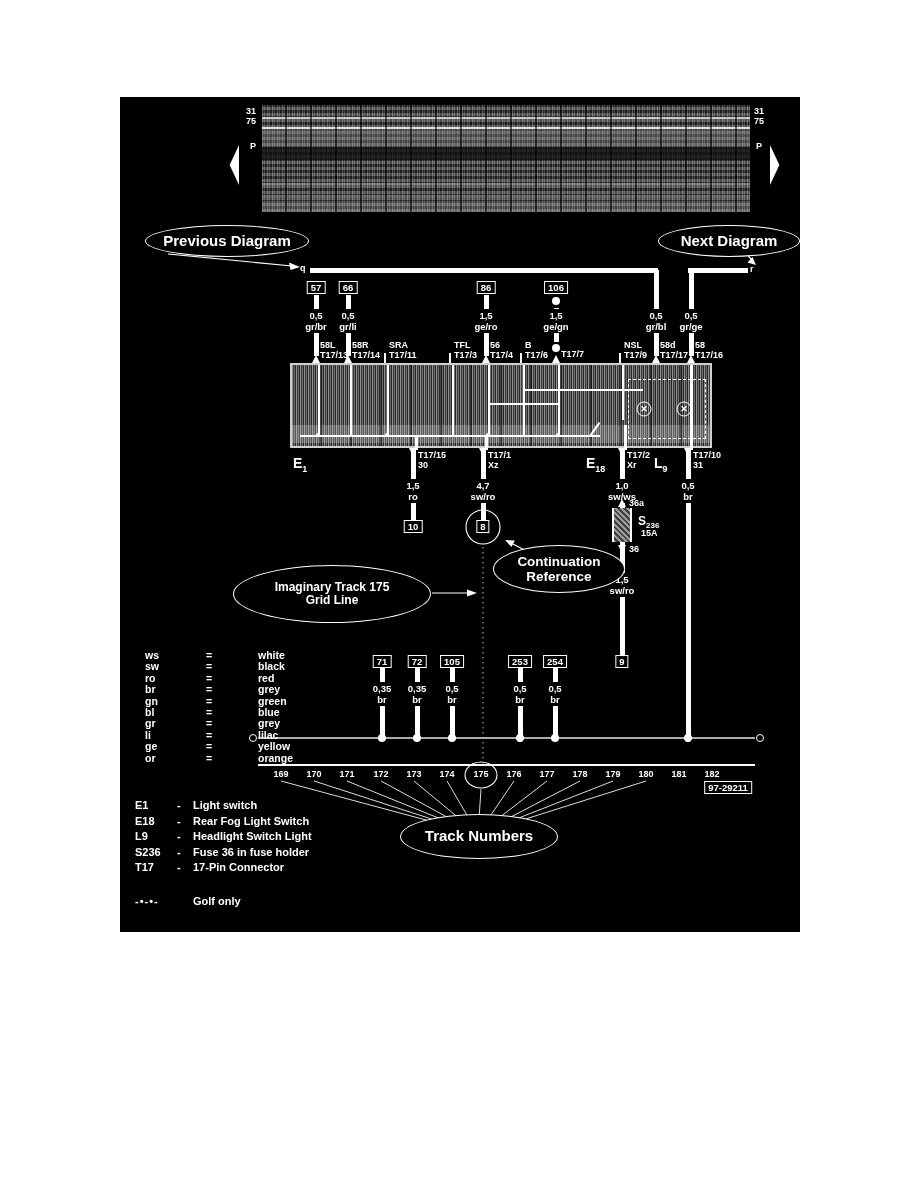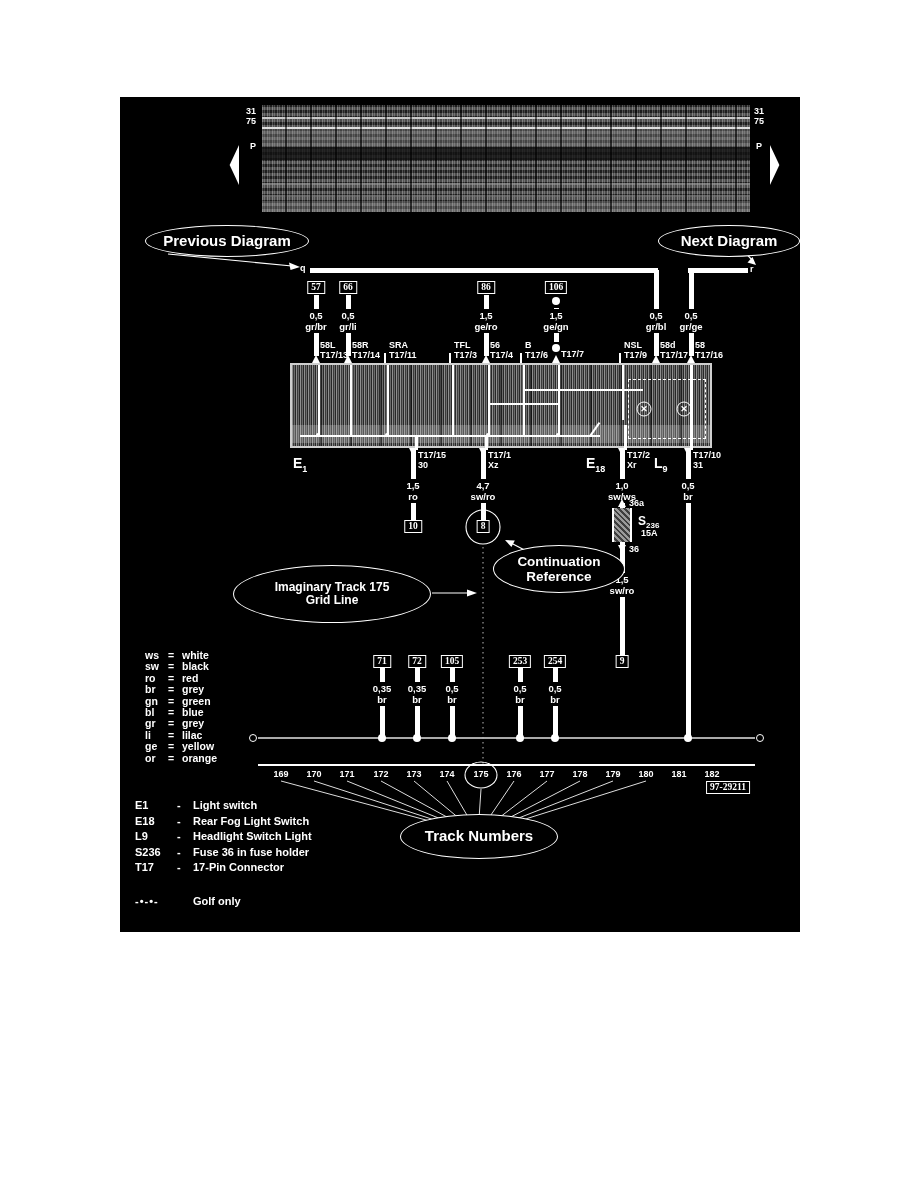--- a/index.html
+++ b/index.html
@@ -10,21 +10,21 @@
   
   .wire{position:absolute;width:5px;margin-left:-2.5px;background:#fff;}
   .tick{position:absolute;width:1.5px;margin-left:-1px;background:#fff;}
   .hbar{position:absolute;height:5px;background:#fff;}
   .arr-up{position:absolute;width:0;height:0;border-left:4.5px solid transparent;border-right:4.5px solid transparent;border-bottom:8px solid #fff;transform:translateX(-50%);}
   .arr-dn{position:absolute;width:0;height:0;border-left:4.5px solid transparent;border-right:4.5px solid transparent;border-top:8px solid #fff;transform:translateX(-50%);}
   .dot{position:absolute;width:8px;height:8px;border-radius:50%;background:#fff;transform:translate(-50%,-50%);}
   .ring{position:absolute;width:6px;height:6px;border-radius:50%;border:1.5px solid #fff;transform:translate(-50%,-50%);background:#000;}
   
   .refbox{position:absolute;transform:translateX(-50%);border:1.5px solid #fff;background:#000;color:#fff;
-          font-size:9.5px;font-weight:bold;line-height:11px;padding:0 3px;white-space:nowrap;font-family:Liberation Serif, serif;}
+          font-size:9.5px;font-weight:bold;line-height:11px;padding:0 3px;white-space:nowrap;}
   .wlabel{position:absolute;transform:translateX(-50%);background:#000;color:#fff;font-weight:bold;
           font-size:9.5px;line-height:11px;text-align:center;padding:1px 3px;white-space:nowrap;}
   .wlabel span{display:block;}
   .conn{position:absolute;color:#fff;font-weight:bold;font-size:9px;line-height:9.5px;white-space:nowrap;}
   .conn span{display:block;}
   .bigid{position:absolute;color:#fff;font-weight:bold;font-size:14px;}
   .bigid sub{font-size:9px;}
   .tnum{position:absolute;transform:translateX(-50%);color:#fff;font-weight:bold;font-size:9px;top:672px;}
   .mark{position:absolute;color:#fff;font-weight:bold;font-size:9px;}
   
@@ -60,21 +60,21 @@
         color:#fff;font-size:9px;line-height:13px;text-align:center;font-weight:bold;}
   .dashbox{position:absolute;border:1.3px dashed #fff;}
   
   .fuse{position:absolute;left:492px;top:411px;width:20px;height:34px;
         background:repeating-linear-gradient(45deg,#9a9a9a 0 2px,#3e3e3e 2px 4px);
         border-left:2px solid #fff;border-right:2px solid #fff;box-sizing:border-box;}
   .fuse-id{position:absolute;color:#fff;font-weight:bold;font-size:12px;line-height:12px;}
   .fuse-id sub{font-size:8px;}
   
   .clegend{position:absolute;left:25px;top:553px;color:#fff;font-weight:bold;font-size:10.5px;line-height:11.4px;}
-  .clegend .row{display:flex;}
+  .clegend .row{display:flex;gap:38px;}
   .clegend .c{width:23px;}
   .clegend .e{width:14px;}
   .klegend{position:absolute;left:15px;top:701px;color:#fff;font-weight:bold;font-size:11px;line-height:15.6px;}
   .klegend .row{display:flex;}
   .klegend .c{width:42px;}
   .klegend .d{width:16px;}
   .golf{position:absolute;left:15px;top:798px;color:#fff;font-weight:bold;font-size:11px;display:flex;}
   .golf .sym{width:58px;letter-spacing:1px;}
   svg.overlay{position:absolute;left:0;top:0;pointer-events:none;}
 </style>

